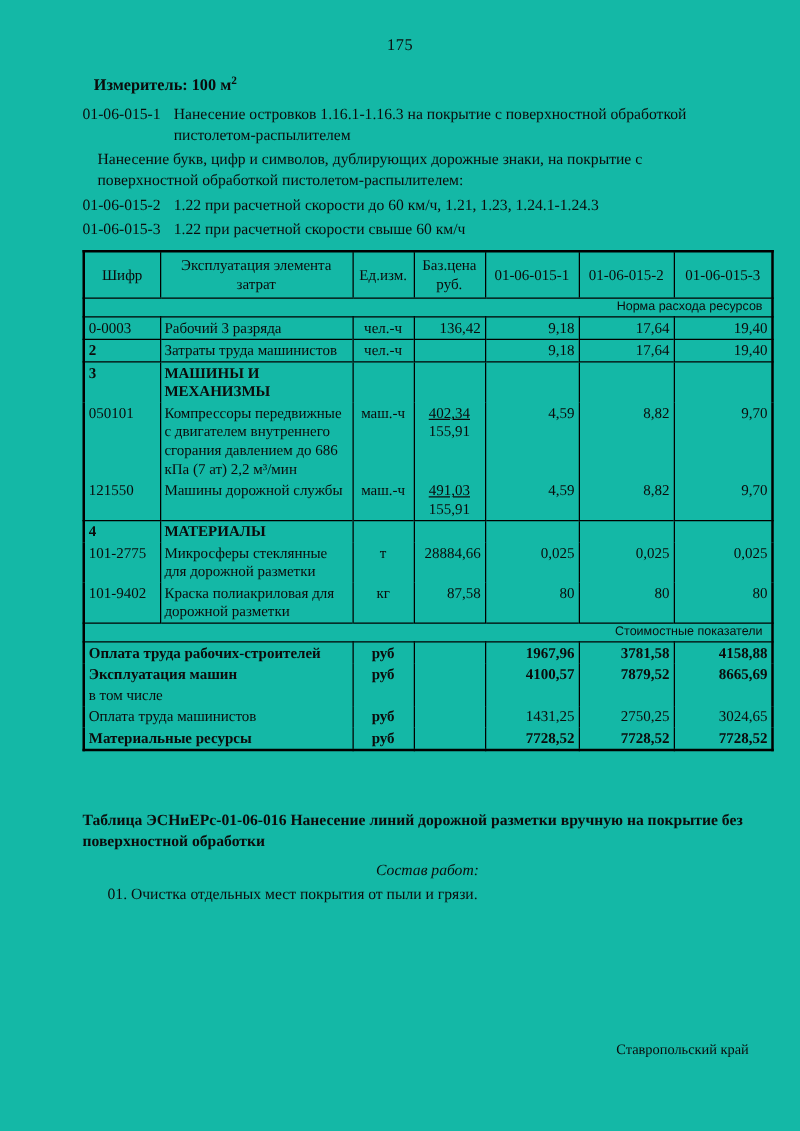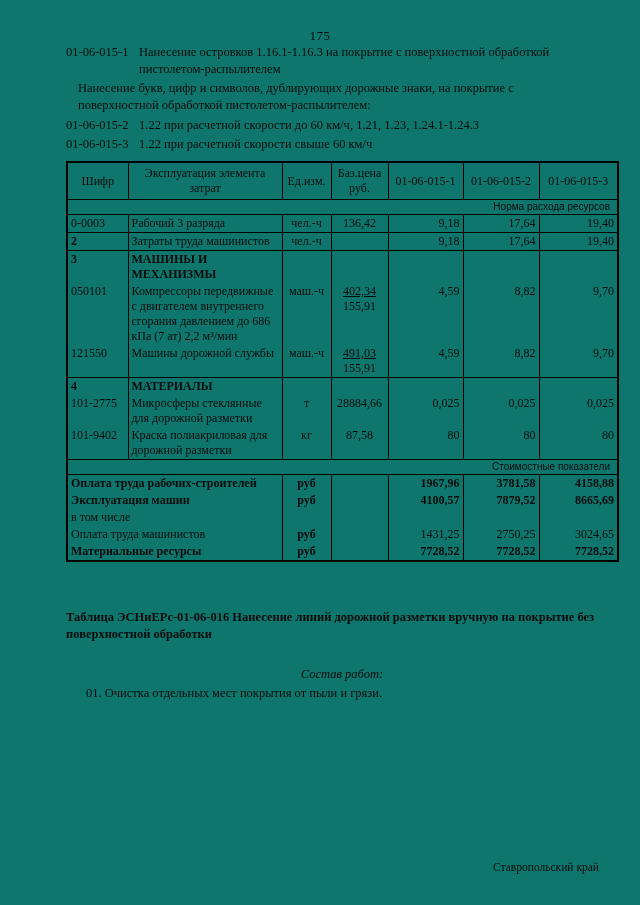--- a/index.html
+++ b/index.html
@@ -1,20 +1,20 @@
 <!DOCTYPE html>
 <html><head>
 <meta charset="utf-8">
 <style>
   html,body { margin:0; padding:0; background:#e8e8e8; }
   .page {
     position:relative;
     width:640px; height:905px;
     margin:0 auto;
-    background:#0f766e;
+    background:#14b8a6;
     color:#0b0b0b;
     font-family:"Liberation Serif", serif;
     overflow:hidden;
     box-sizing:border-box;
   }
   .page-number { text-align:center; padding-top:28px; font-size:13px; letter-spacing:0.5px; }
   .measure { margin:15px 0 7px 75px; font-weight:bold; font-size:13px; }
   .measure sup { font-size:9px; }
 
   .intro { margin-left:66px; font-size:12.5px; line-height:16.5px; }
@@ -54,41 +54,44 @@
     text-align:right;
     font-family:"Liberation Sans", sans-serif;
     font-size:10px;
     line-height:12px;
     padding:1px 7px 1px 6px;
   }
   tr.rule-top td { border-top:1px solid #000; }
   td.code { text-align:left; }
   td.name { padding-left:4px; }
   td.unit { text-align:center; }
-  td.price { text-align:center; padding-right:4px; }
+  td.price { text-align:right; padding-right:4px; }
   td.price.frac { text-align:center; }
   td.val { text-align:right; padding-right:8px; }
   .b { font-weight:bold; }
   .fnum { display:block; text-decoration:underline; }
   .fden { display:block; }
   td.cost-label { padding-left:9px; }
   td.cost-unit { text-align:center; font-weight:bold; }
 
   .next-title { margin:47px 0 0 66px; width:552px; font-weight:bold; font-size:12.5px; line-height:17px; }
-  .works-label { margin:24px 0 0 66px; width:552px; text-align:center; font-style:italic; font-size:12.5px; }
+  .works-label { margin:7px 0 0 66px; width:552px; text-align:center; font-style:italic; font-size:12.5px; }
   .work-item { margin:4px 0 0 86px; font-size:12.5px; }
-  .footer-region { position:absolute; top:861px; right:41px; font-size:11.5px; }
+  .footer-region { position:absolute; top:834px; right:41px; font-size:11.5px; }
 </style>
 </head>
 <body>
 
 <div class="page">
 
   <div class="page-number">175</div>
 
+  <div class="measure">
+    <span>Измеритель: 100 м</span><sup>2</sup>
+  </div>
 
   <div class="intro">
     <div class="entry">
       <span class="entry-code">01-06-015-1</span>
       <span class="entry-text">Нанесение островков 1.16.1-1.16.3 на покрытие с поверхностной обработкой пистолетом-распылителем</span>
     </div>
     <div class="note">Нанесение букв, цифр и символов, дублирующих дорожные знаки, на покрытие с поверхностной обработкой пистолетом-распылителем:</div>
     <div class="entry">
       <span class="entry-code">01-06-015-2</span>
       <span class="entry-text">1.22 при расчетной скорости до 60 км/ч, 1.21, 1.23, 1.24.1-1.24.3</span>

